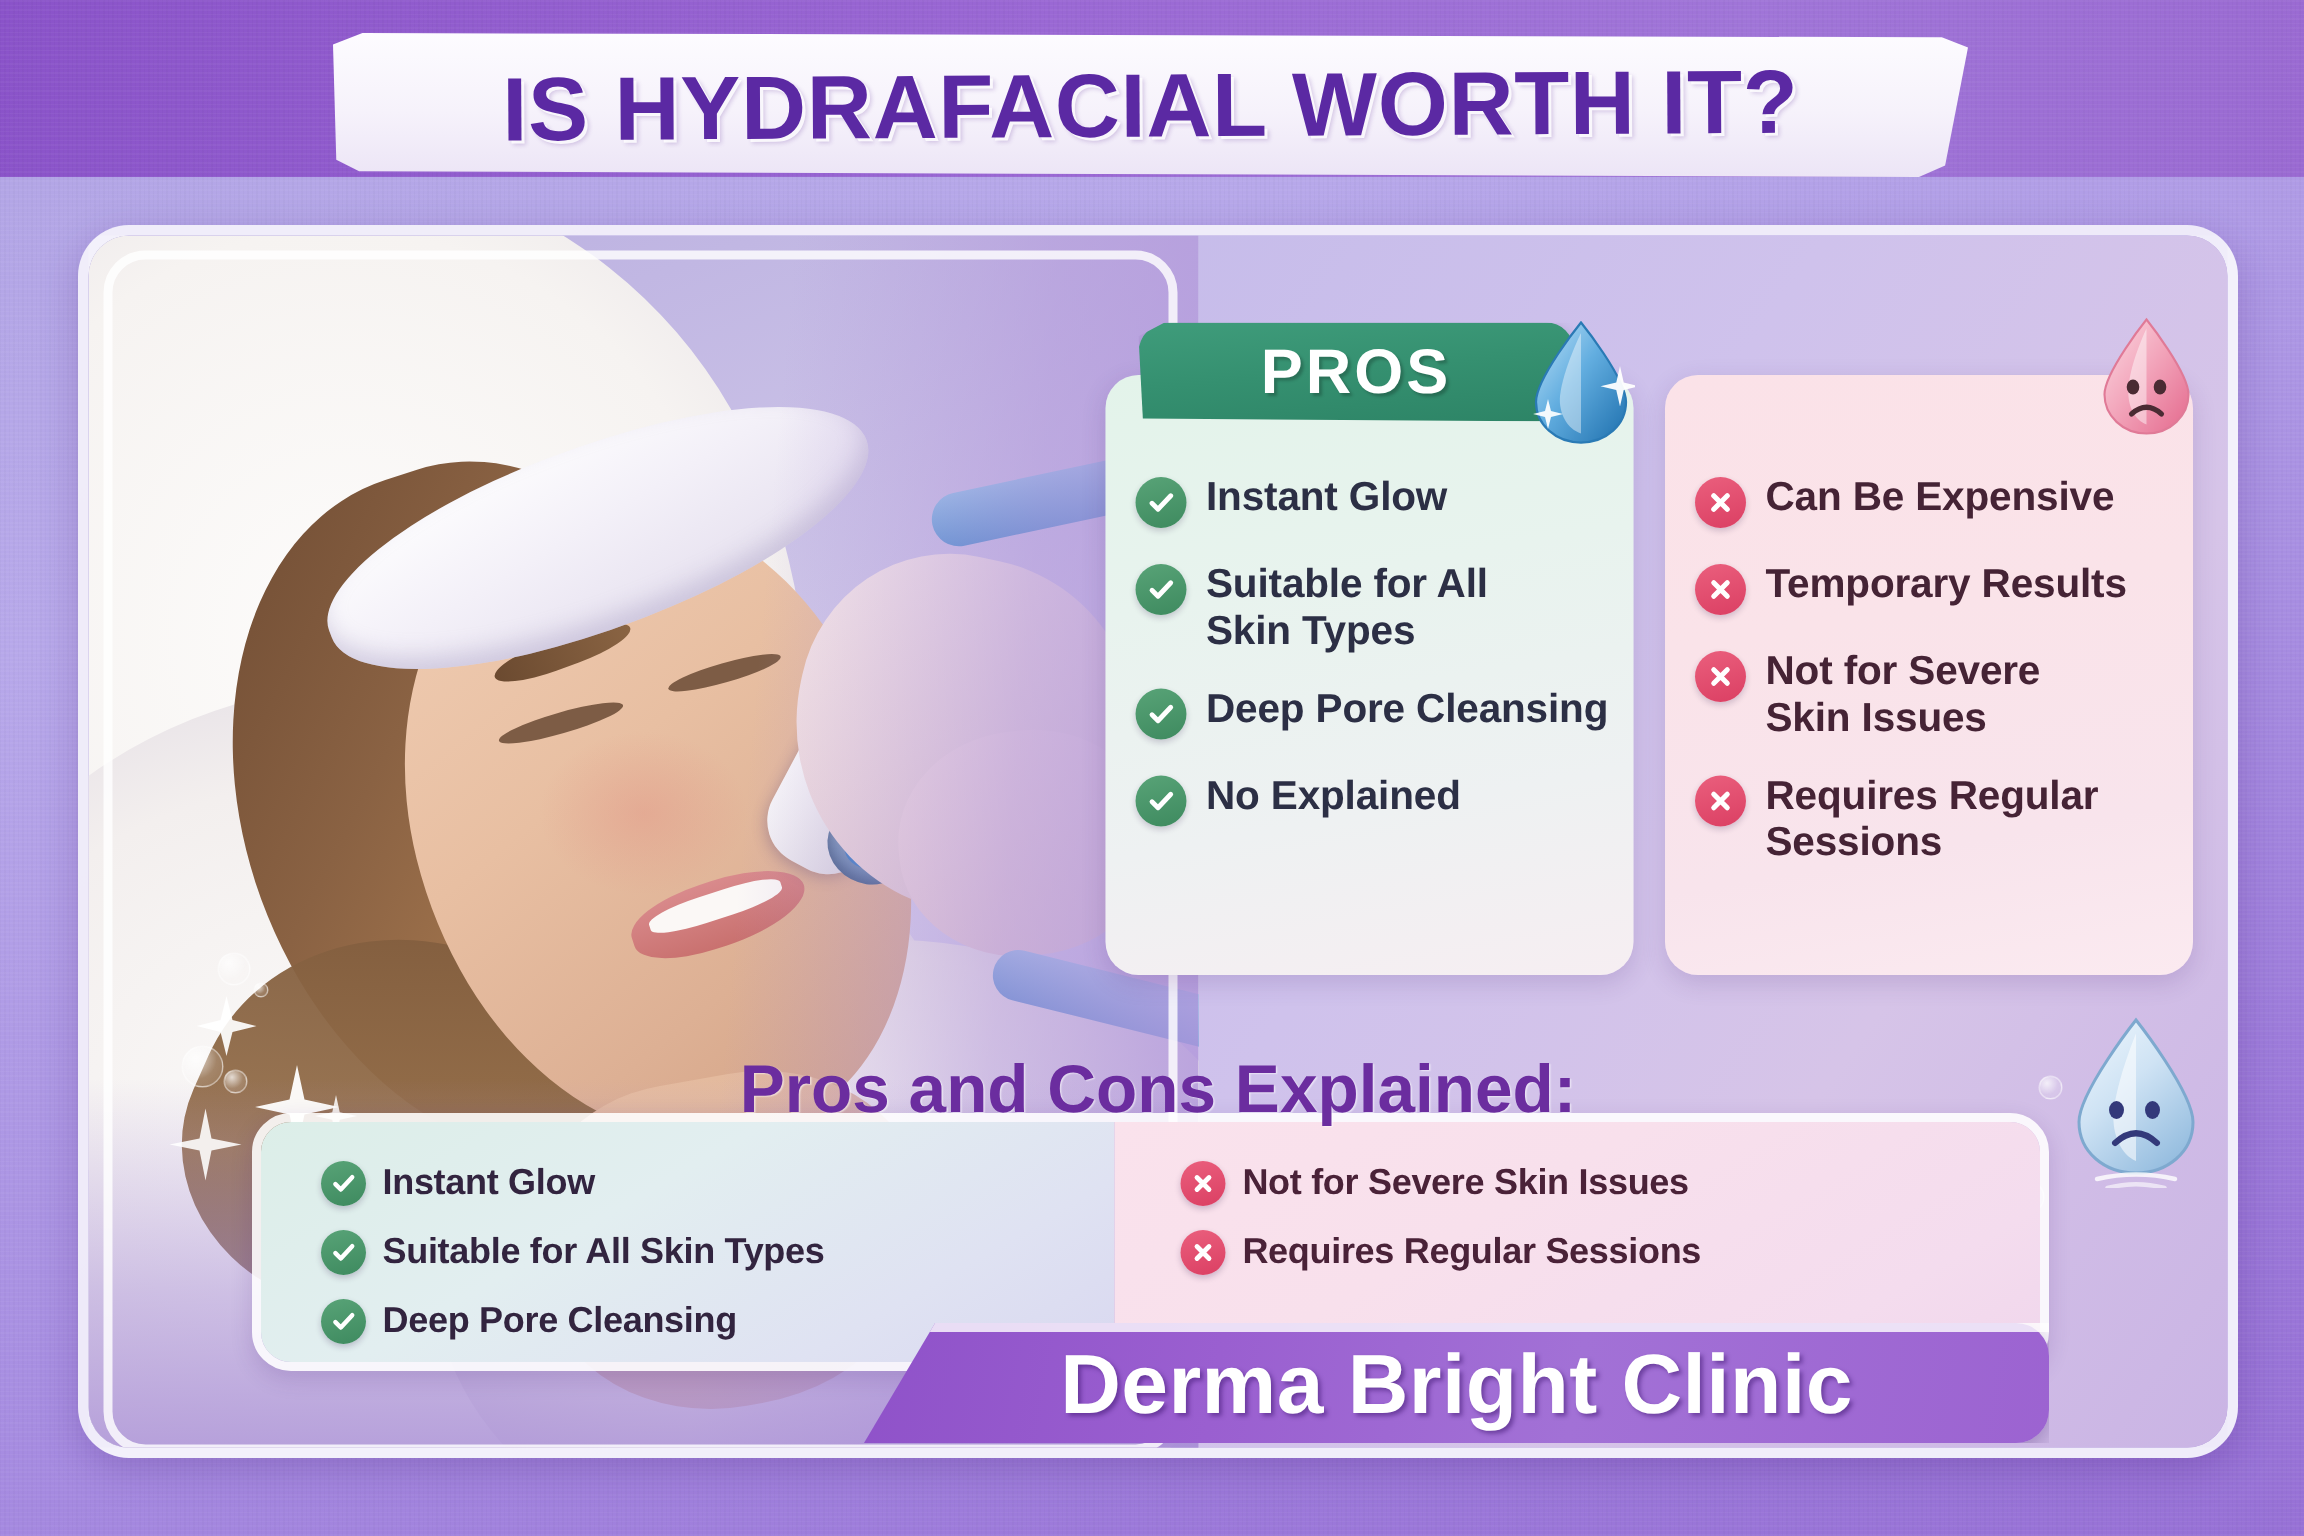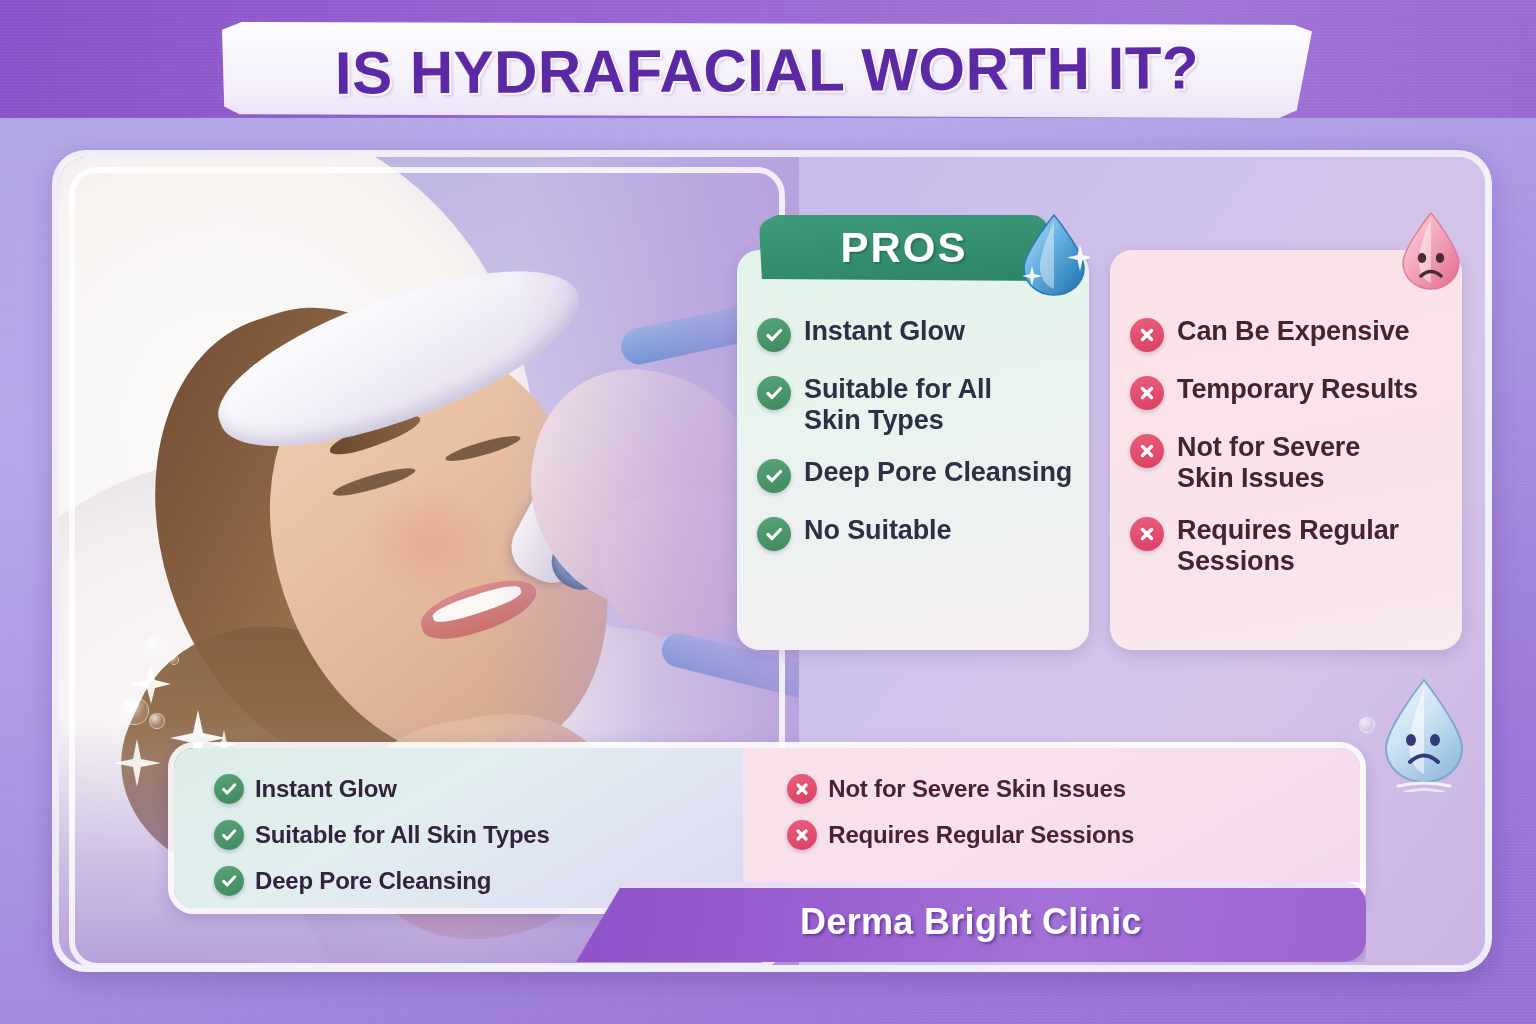--- a/index.html
+++ b/index.html
@@ -241,21 +241,21 @@
     z-index:7;
   }
   .footer-banner::before {
     content:""; position:absolute; left:0; top:0; right:0; height:6px;
     background:rgba(255,255,255,.8);
   }
   .footer-text {
     position:absolute; left:576px; top:882px; width:790px; height:80px;
     display:flex; align-items:center; justify-content:center;
     font-family:"Liberation Sans Narrow","Liberation Sans",sans-serif;
-    font-weight:bold; font-size:36px; color:#ffffff; letter-spacing:.3px;
+    font-weight:bold; font-size:56px; color:#ffffff; letter-spacing:.3px;
     text-shadow:2px 2px 3px rgba(60,20,110,.5);
     z-index:8; pointer-events:none;
   }
 </style>
 </head>
 <body>
 
 <div id="stage">
 
   <div class="bg-top"></div>
@@ -373,21 +373,21 @@
           </svg>
       </span>
       <span class="txt">Deep Pore Cleansing</span>
     </div>
     <div class="li">
       <span class="ico ico-check">
         <svg width="20" height="20" viewBox="0 0 20 20">
             <path d="M4 10.5 L8 14.5 L16.5 5.5" stroke="#fff" stroke-width="3.2" fill="none" stroke-linecap="round" stroke-linejoin="round"></path>
           </svg>
       </span>
-      <span class="txt">No Suitable</span>
+      <span class="txt">No Explained</span>
     </div>
   </div>
 
   <div class="card card-cons"></div>
 
   <div class="droplet-pink">
     <svg width="66" height="82" viewBox="0 0 66 82">
       <defs>
         <linearGradient id="dpink" x1="0" y1="0" x2="1" y2="1">
           <stop offset="0%" stop-color="#fbd9e2"></stop>
@@ -431,20 +431,21 @@
     <div class="li">
       <span class="ico ico-x">
         <svg width="18" height="18" viewBox="0 0 18 18">
             <path d="M4.5 4.5 L13.5 13.5 M13.5 4.5 L4.5 13.5" stroke="#fff" stroke-width="3.4" stroke-linecap="round"></path>
           </svg>
       </span>
       <span class="txt" style="max-width:250px;">Requires Regular Sessions</span>
     </div>
   </div>
 
+  <div class="explained">Pros and Cons Explained:</div>
 
   <div class="summary">
     <div class="sum-left">
       <div class="sli">
         <span class="sico ico-check">
           <svg width="18" height="18" viewBox="0 0 18 18">
               <path d="M3.6 9.4 L7.2 13 L14.8 4.8" stroke="#fff" stroke-width="3" fill="none" stroke-linecap="round" stroke-linejoin="round"></path>
             </svg>
         </span>
         <span class="stxt">Instant Glow</span>

